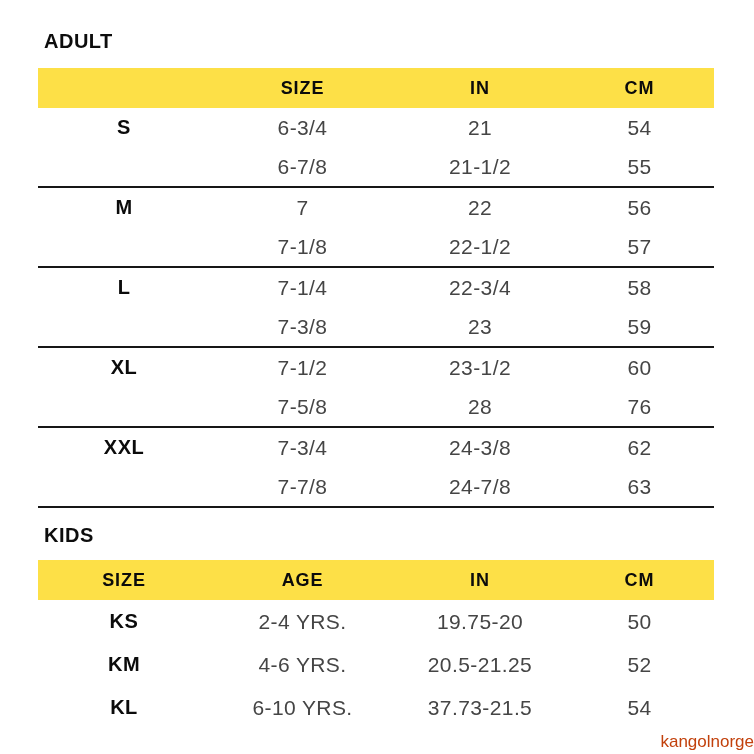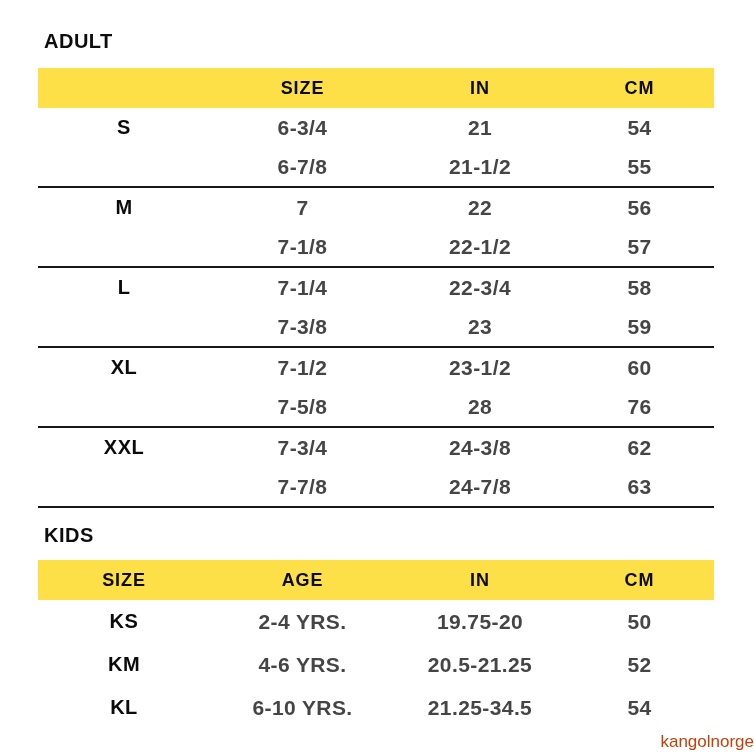--- a/index.html
+++ b/index.html
@@ -52,21 +52,21 @@
   }
   .kids-table .data-row {
     height: 43px;
   }
   .group {
     border-bottom: 2px solid #171717;
   }
   .cell {
     text-align: center;
     font-size: 21px;
-    font-weight: 700;
+    font-weight: 400;
     letter-spacing: 0.4px;
     color: #454545;
   }
   .col-header {
     font-size: 18px;
     font-weight: 700;
     letter-spacing: 0.9px;
     color: #0b0b0b;
   }
   .row-label {
@@ -193,20 +193,20 @@
     </div>
     <div class="row data-row">
       <div class="cell row-label">KM</div>
       <div class="cell">4-6 YRS.</div>
       <div class="cell">20.5-21.25</div>
       <div class="cell">52</div>
     </div>
     <div class="row data-row">
       <div class="cell row-label">KL</div>
       <div class="cell">6-10 YRS.</div>
-      <div class="cell">21.25-34.5</div>
+      <div class="cell">37.73-21.5</div>
       <div class="cell">54</div>
     </div>
   </div>
 
 </div>
 
 <div class="footer">kangolnorge</div>
 
 </body></html>

